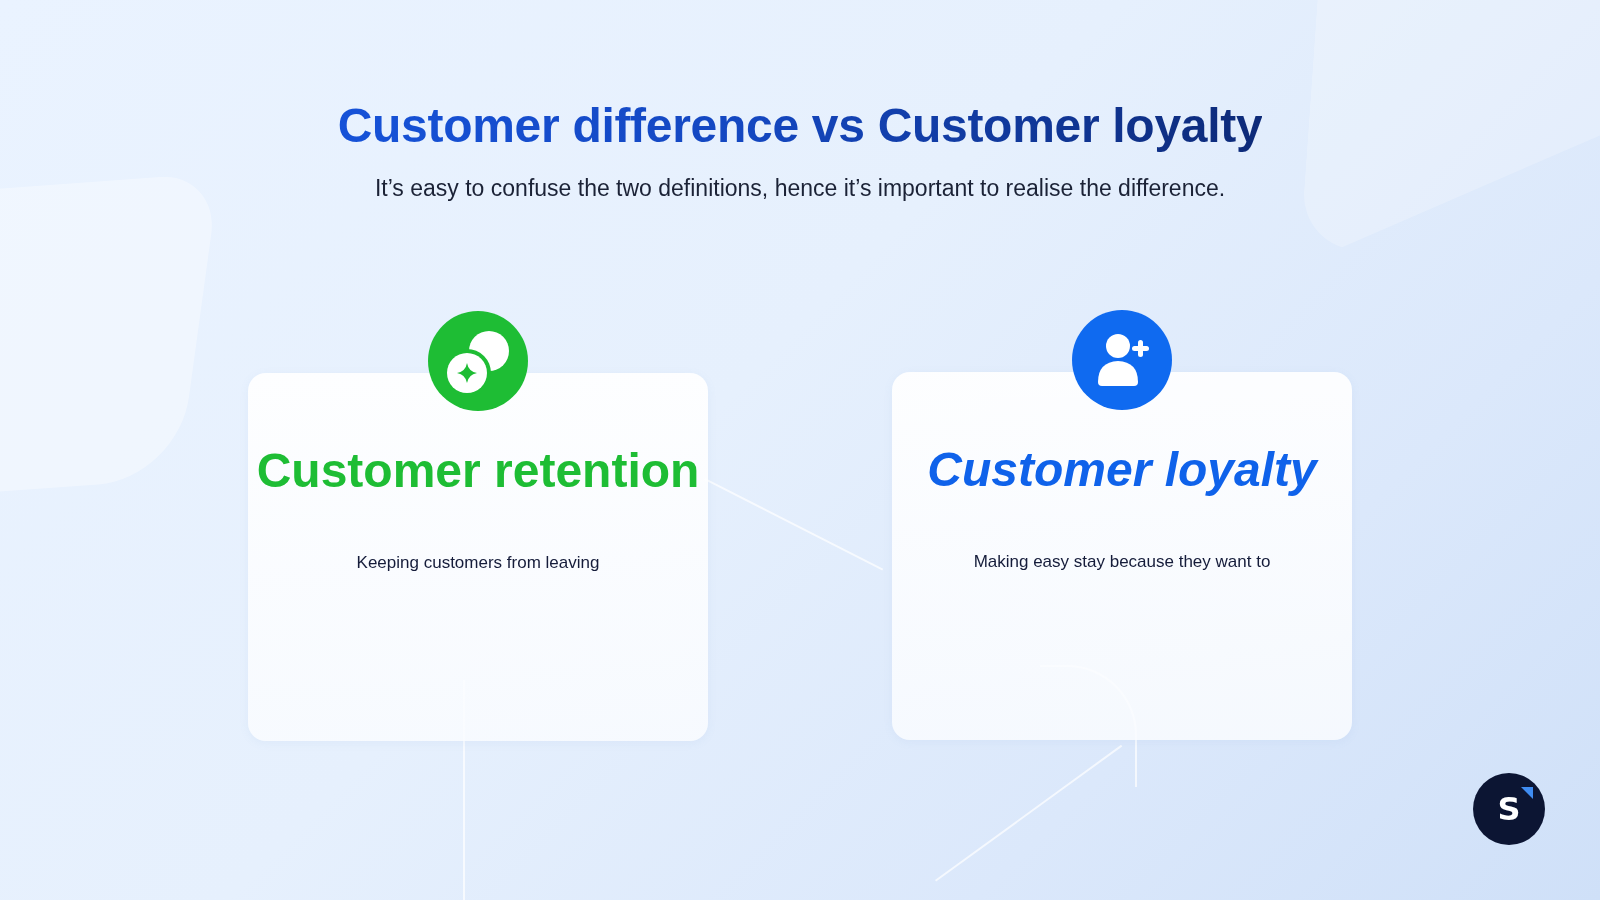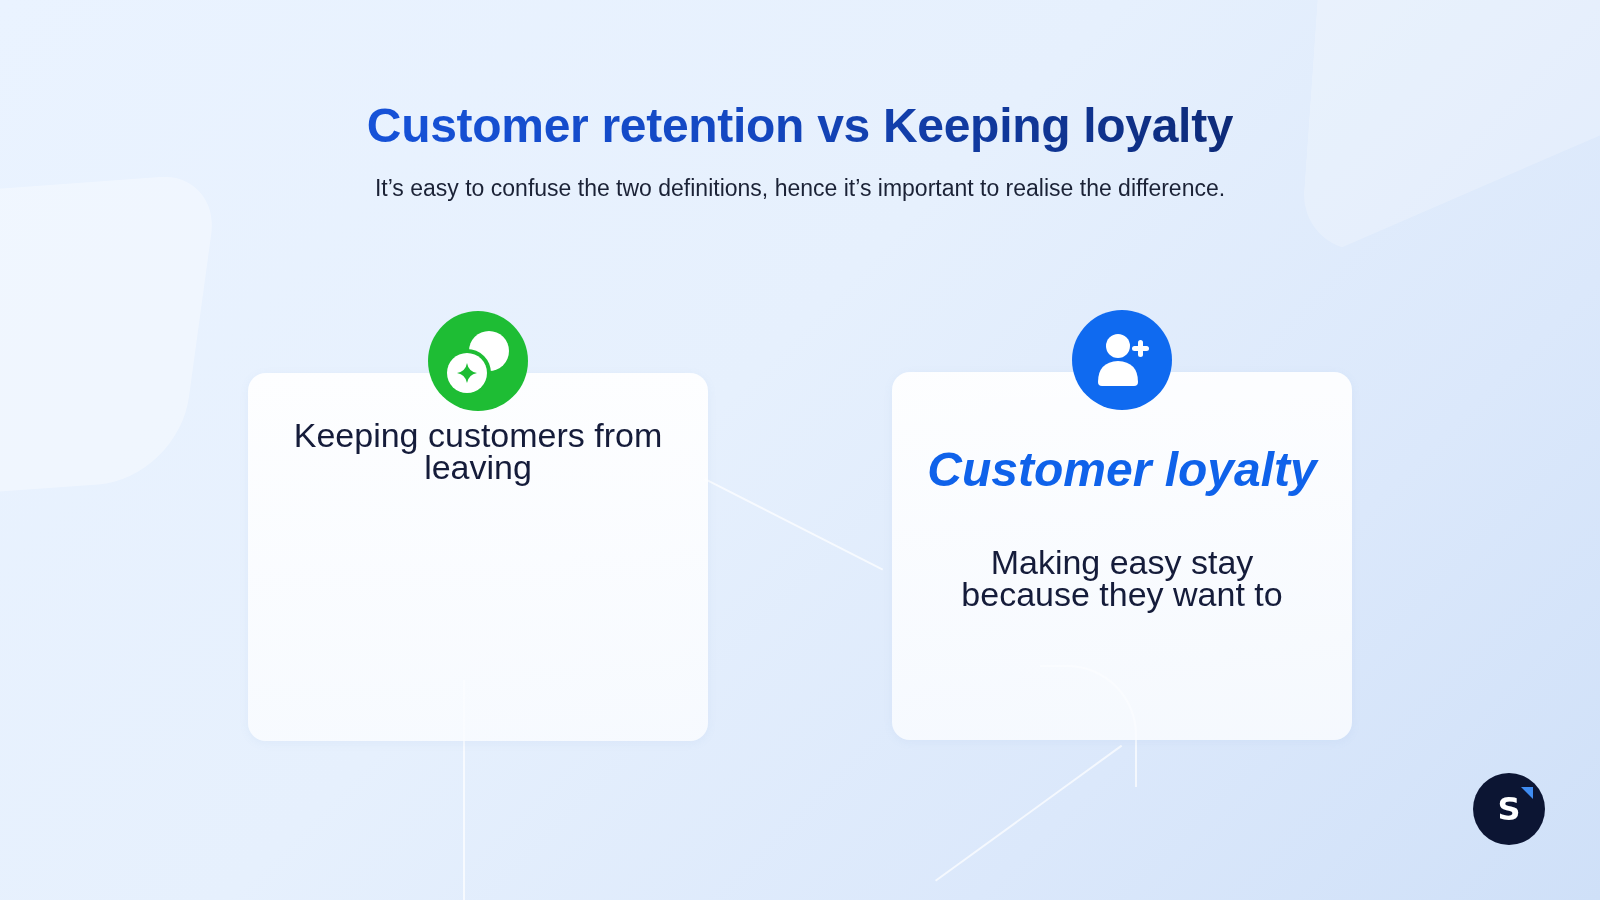--- a/index.html
+++ b/index.html
@@ -56,21 +56,21 @@
     position: absolute; left: 50%; top: -62px; transform: translateX(-50%);
     width: 100px; height: 100px; border-radius: 50%;
     display: flex; align-items: center; justify-content: center;
   }
   .icon-green { background: #1ebd34; }
   .icon-blue { background: #0f6af0; }
   .card-title { margin: 68px 0 0; font-size: 48px; font-weight: 700; line-height: 60px; }
   .card-left .card-title { color: #1ebd34; }
   .card-right .card-title { color: #0f62ea; font-style: italic; }
   .card-desc {
-    margin: 46px auto 0; width: 380px; font-size: 34px; line-height: 32px; color: #151c3a;
+    margin: 46px auto 0; width: 380px; font-size: 17px; line-height: 32px; color: #151c3a;
   }
 
   .brand-badge {
     position: absolute; left: 1473px; top: 773px; width: 72px; height: 72px;
     border-radius: 50%; background: #0c1533;
     display: flex; align-items: center; justify-content: center; overflow: hidden;
   }
   .brand-letter { color: #ffffff; font-size: 32px; font-weight: 700; font-family: "DejaVu Sans", sans-serif; }
   .brand-corner {
     position: absolute; right: 12px; top: 14px; width: 0; height: 0;
@@ -81,33 +81,34 @@
 <body>
 
 <div class="bg-shape bg-left"></div>
 <div class="bg-shape bg-right"></div>
 <div class="bg-line line-diag1"></div>
 <div class="bg-line line-vert"></div>
 <div class="bg-line line-diag2"></div>
 <div class="line-curve"></div>
 
 <div class="header">
-  <h1 class="title">Customer retention vs Keeping loyalty</h1>
+  <h1 class="title">Customer difference vs Customer loyalty</h1>
   <p class="subtitle">It’s easy to confuse the two definitions, hence it’s important to realise the difference.</p>
 </div>
 
 <div class="card card-left">
   <div class="icon-circle icon-green">
     <svg width="100" height="100" viewBox="0 0 100 100">
       <circle cx="61" cy="40" r="20" fill="#ffffff"></circle>
       <circle cx="39" cy="62" r="24" fill="#1ebd34"></circle>
       <circle cx="39" cy="62" r="20" fill="#ffffff"></circle>
       <path d="M39 52 Q40.5 60.5 49 62 Q40.5 63.5 39 72 Q37.5 63.5 29 62 Q37.5 60.5 39 52 Z" fill="#1ebd34"></path>
     </svg>
   </div>
+  <h2 class="card-title">Customer retention</h2>
   <p class="card-desc">Keeping customers from leaving</p>
 </div>
 
 <div class="card card-right">
   <div class="icon-circle icon-blue">
     <svg width="100" height="100" viewBox="0 0 100 100">
       <circle cx="46" cy="36" r="12" fill="#ffffff"></circle>
       <path d="M26 72 Q26 52 46 51 Q66 52 66 72 Q66 76 62 76 L30 76 Q26 76 26 72 Z" fill="#ffffff"></path>
       <rect x="66" y="30" width="5" height="17" rx="2.5" fill="#ffffff"></rect>
       <rect x="60" y="36" width="17" height="5" rx="2.5" fill="#ffffff"></rect>

